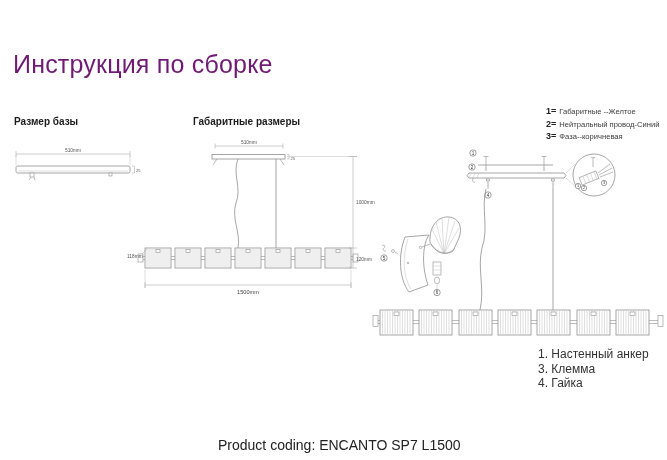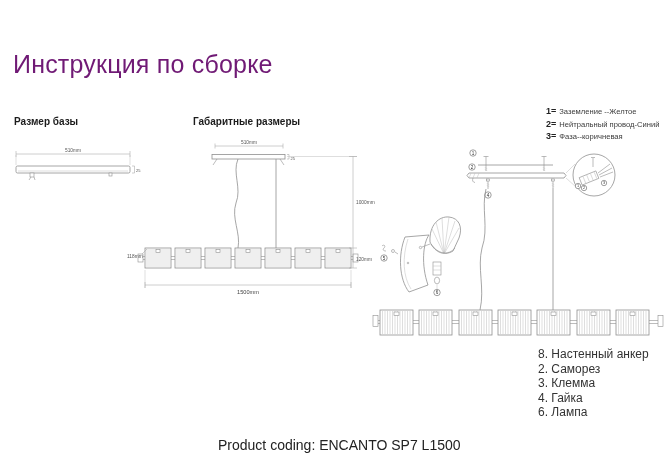--- a/index.html
+++ b/index.html
@@ -125,21 +125,21 @@
     <line class="dim" x1="25" y1="147" x2="231" y2="147"></line>
     <line class="dim" x1="25" y1="144" x2="25" y2="150"></line>
     <line class="dim" x1="231" y1="144" x2="231" y2="150"></line>
     <text class="dtx-b" x="128" y="156" text-anchor="middle">1500mm</text>
   </g>
 </svg>
 
 <div class="abs legend">
   <div class="legend-row">
     <span class="legend-num">1=</span>
-    <span class="legend-text">Заземление --Желтое</span>
+    <span class="legend-text">Габаритные --Желтое</span>
   </div>
   <div class="legend-row">
     <span class="legend-num">2=</span>
     <span class="legend-text">Нейтральный провод-Синий</span>
   </div>
   <div class="legend-row">
     <span class="legend-num">3=</span>
     <span class="legend-text">Фаза--коричневая</span>
   </div>
 </div>
@@ -246,20 +246,18 @@
     <use href="#sh-l" x="47" y="167"></use>
     <use href="#sh-l" x="87" y="167"></use>
     <use href="#sh-l" x="126" y="167"></use>
     <use href="#sh-l" x="165" y="167"></use>
     <use href="#sh-l" x="205" y="167"></use>
     <use href="#sh-l" x="244" y="167"></use>
   </g>
 </svg>
 
 <div class="abs parts">
-  <div class="part-item">8. Настенный анкер</div>
-  <div class="part-item">2. Саморез</div>
+  <div class="part-item">1. Настенный анкер</div>
   <div class="part-item">3. Клемма</div>
   <div class="part-item">4. Гайка</div>
-  <div class="part-item">6. Лампа</div>
 </div>
 
 <div class="abs coding">Product coding: ENCANTO SP7 L1500</div>
 
 </body></html>

